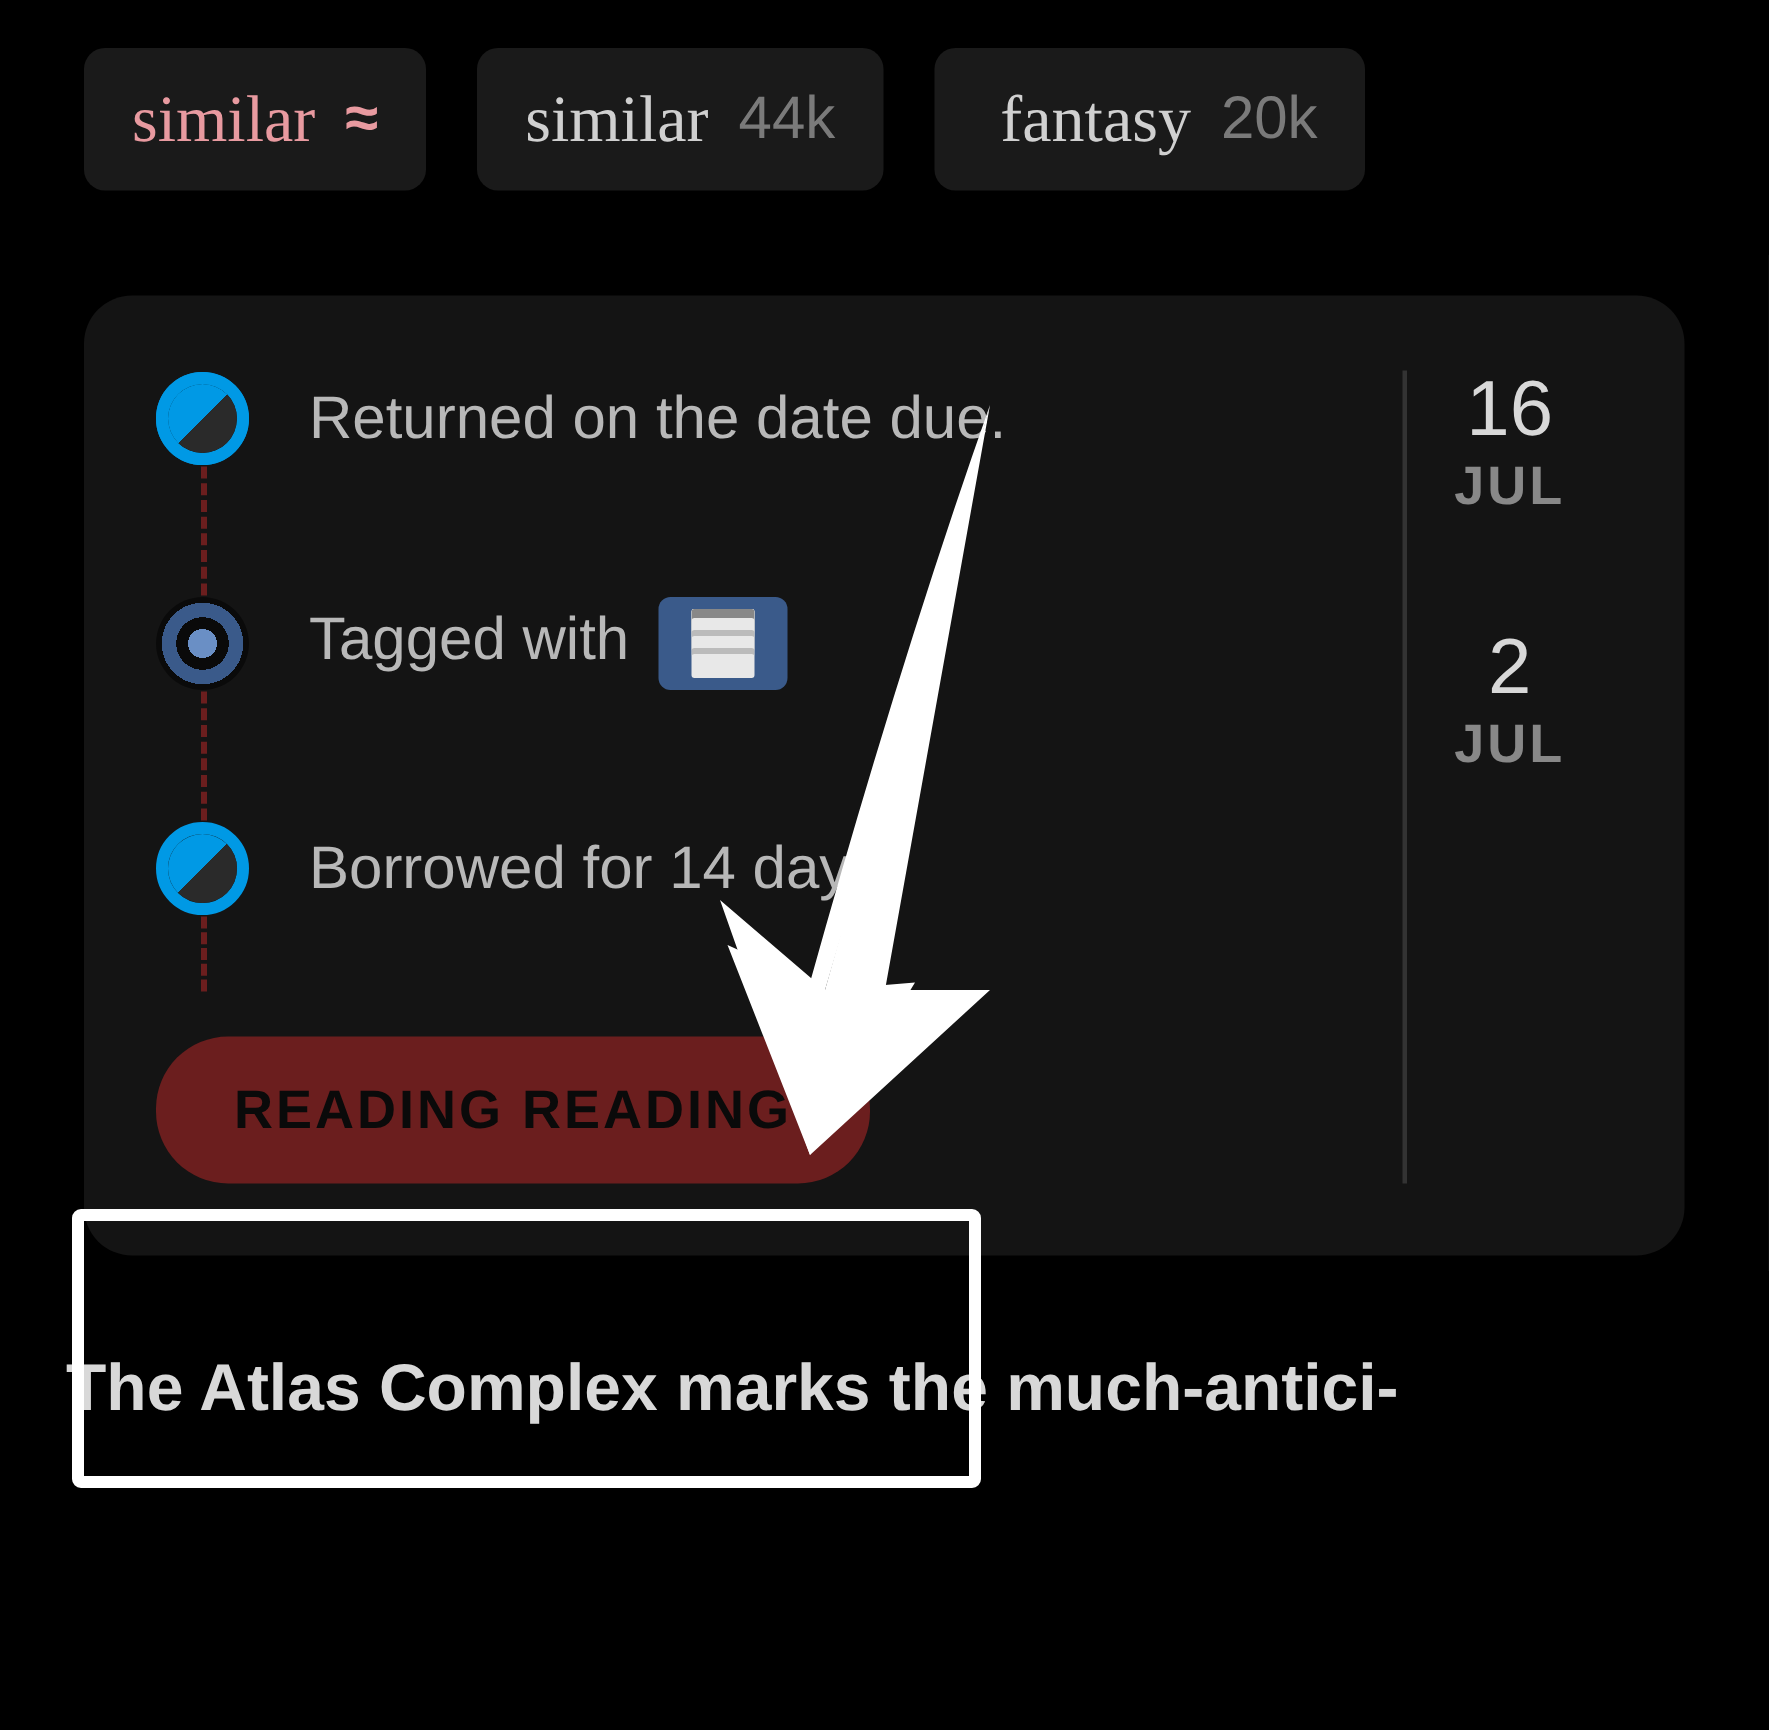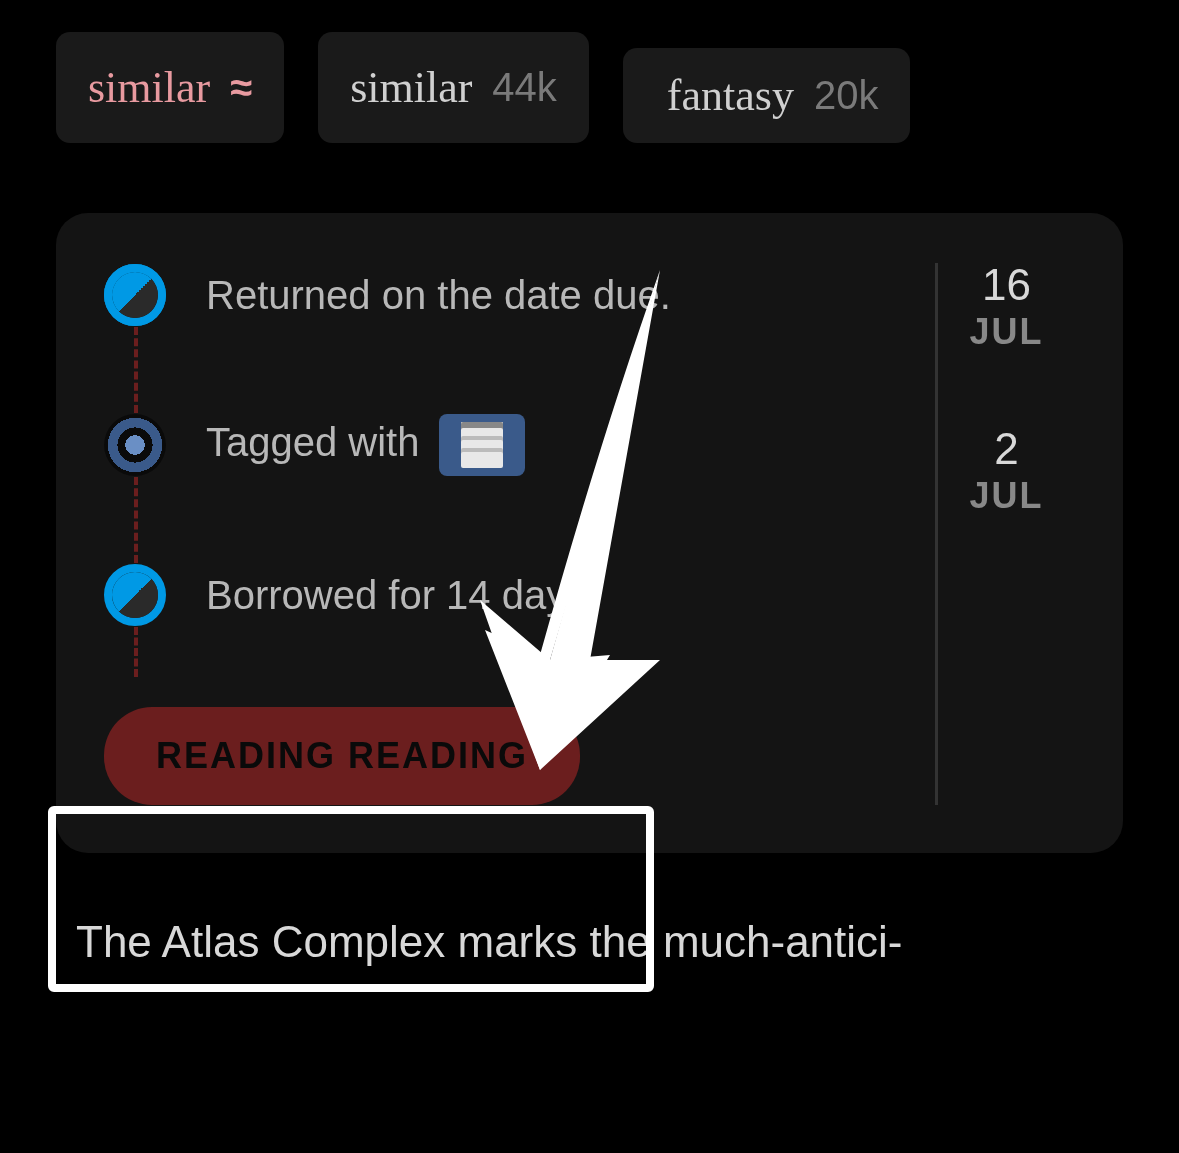--- a/index.html
+++ b/index.html
@@ -149,21 +149,21 @@
     display: flex;
     flex-direction: column;
     gap: 74px;
     margin-left: 20px;
   }
   .date-block {
     text-align: center;
   }
   .date-day {
     color: #d8d8d8;
-    font-size: 44px;
+    font-size: 52px;
     font-weight: 500;
     line-height: 1;
   }
   .date-month {
     color: #888;
     font-size: 36px;
     font-weight: 600;
     letter-spacing: 2px;
     margin-top: 4px;
   }
@@ -194,37 +194,38 @@
     position: absolute;
     left: 460px;
     top: 260px;
     width: 240px;
     height: 520px;
     pointer-events: none;
   }
   .description {
     color: #d8d8d8;
     font-size: 44px;
-    padding: 60px 56px 0 76px;
+    padding: 60px 56px 0 44px;
     line-height: 1.3;
+    font-weight: bold;
   }
 </style>
 </head>
 <body>
 
 <div class="tags-row">
   <div class="tag similar">
     <span class="tag-label">similar</span>
     <span class="approx-icon">≈</span>
   </div>
   <div class="tag">
     <span class="tag-label">similar</span>
     <span class="tag-count">44k</span>
   </div>
-  <div class="tag" style="margin-top:16px;padding-left:44px;">
+  <div class="tag" style="margin-top:0;padding-left:44px;">
     <span class="tag-label">fantasy</span>
     <span class="tag-count">20k</span>
   </div>
 </div>
 
 <div class="journey-card">
   <div class="timeline-col">
     <div class="timeline-item">
       <div class="node node-return"></div>
       <span class="timeline-text">Returned on the date due.</span>

